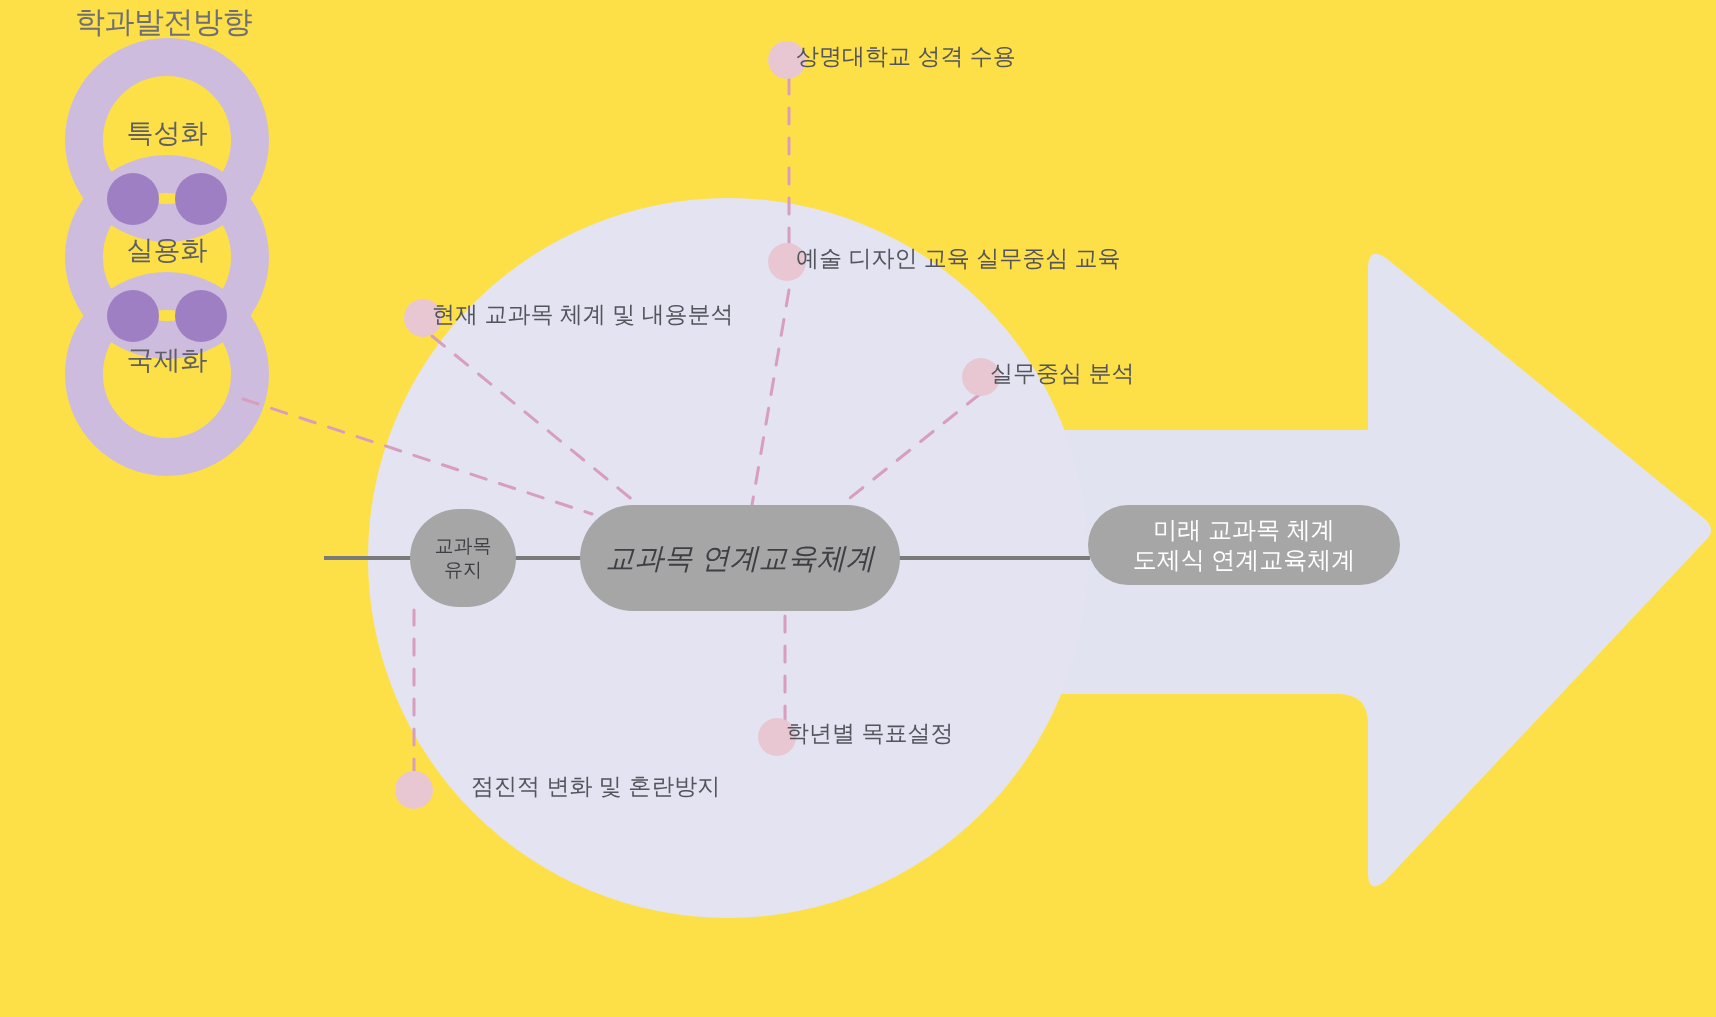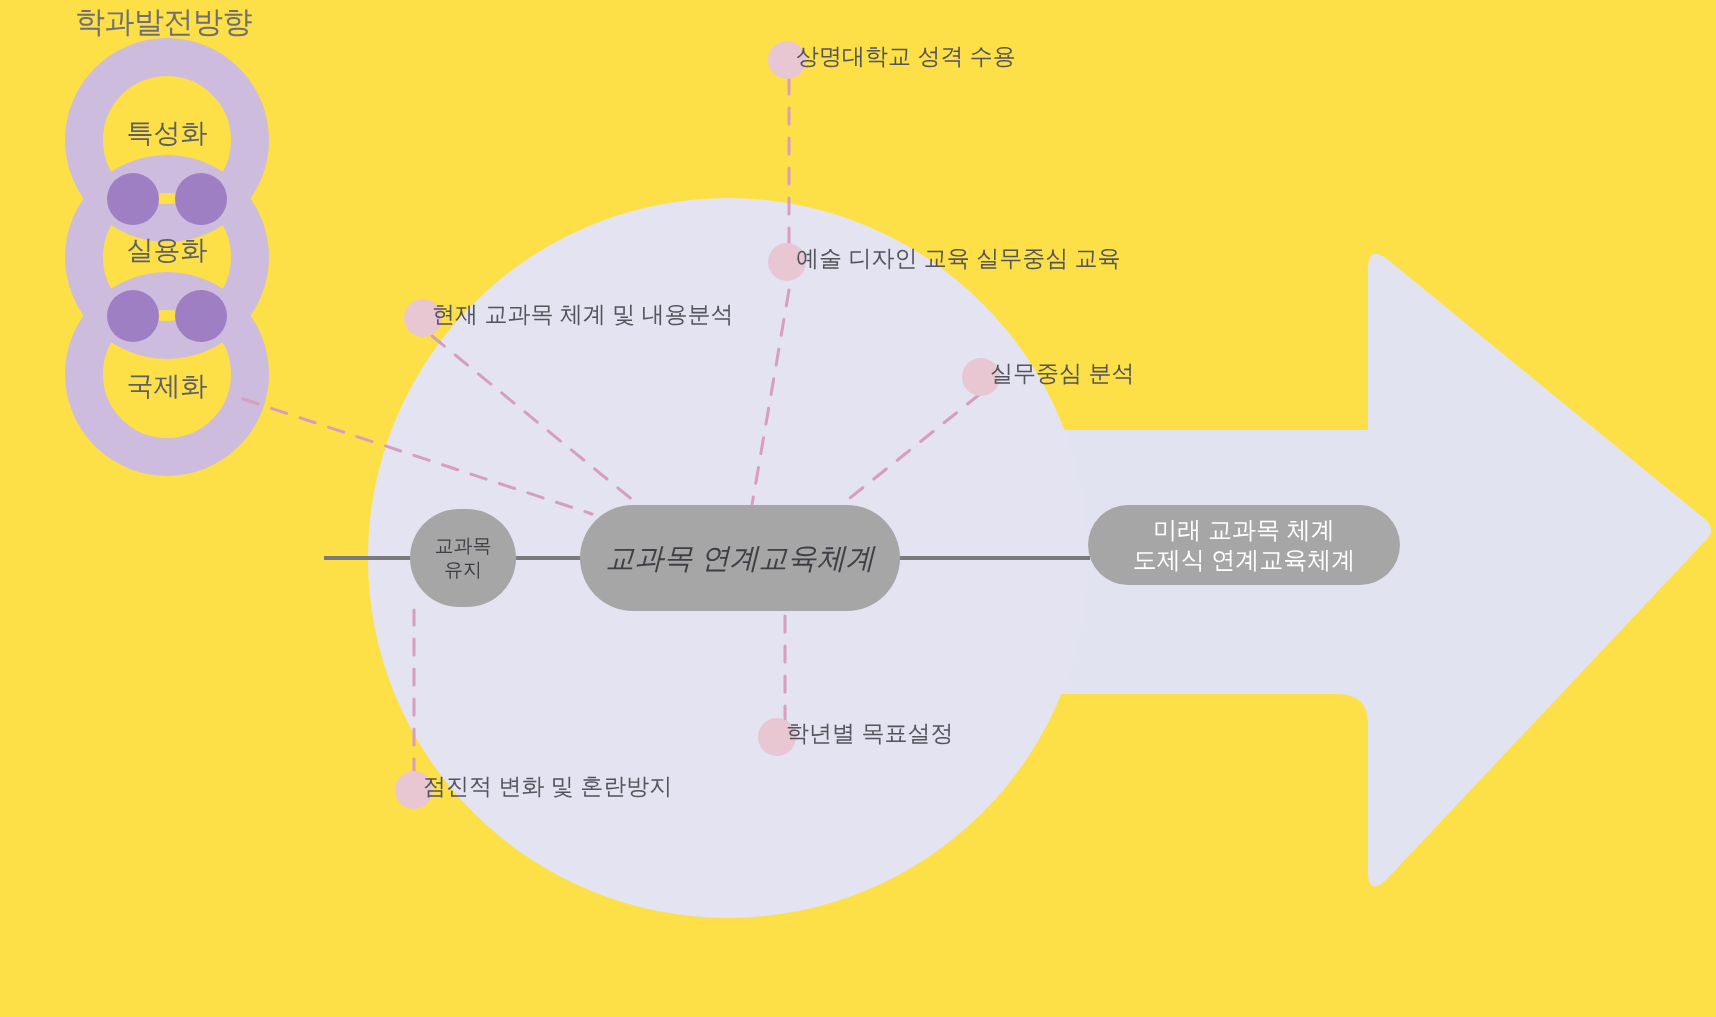--- a/index.html
+++ b/index.html
@@ -44,21 +44,21 @@
   .chain-label {
     position: absolute;
     width: 170px;
     text-align: center;
     font-size: 27px;
     color: #5f5f66;
     white-space: nowrap;
   }
   #chain-label-0 { left: 82px; top: 115px; }
   #chain-label-1 { left: 82px; top: 232px; }
-  #chain-label-2 { left: 82px; top: 368px; }
+  #chain-label-2 { left: 82px; top: 342px; }
 
   
   .flow-box {
     position: absolute;
     background: #a6a6a6;
     display: flex;
     align-items: center;
     justify-content: center;
     text-align: center;
     color: #ffffff;
@@ -111,21 +111,21 @@
     color: #54545c;
     margin-left: -10px;
     position: relative;
     z-index: 2;
   }
   #ann-0 { left: 768px; top: 41px; }
   #ann-1 { left: 768px; top: 243px; }
   #ann-2 { left: 404px; top: 299px; }
   #ann-3 { left: 962px; top: 358px; }
   #ann-4 { left: 758px; top: 718px; }
-  #ann-5 { left: 395px; top: 771px; }
+  #ann-5 { left: 395px; top: 771px; gap: 48px; }
 </style>
 </head>
 <body>
 
 <div id="stage">
   <div id="scene">
 
     <svg class="ovl" width="1716" height="1017" viewBox="0 0 1716 1017">
 
       <path d="M 900 430

